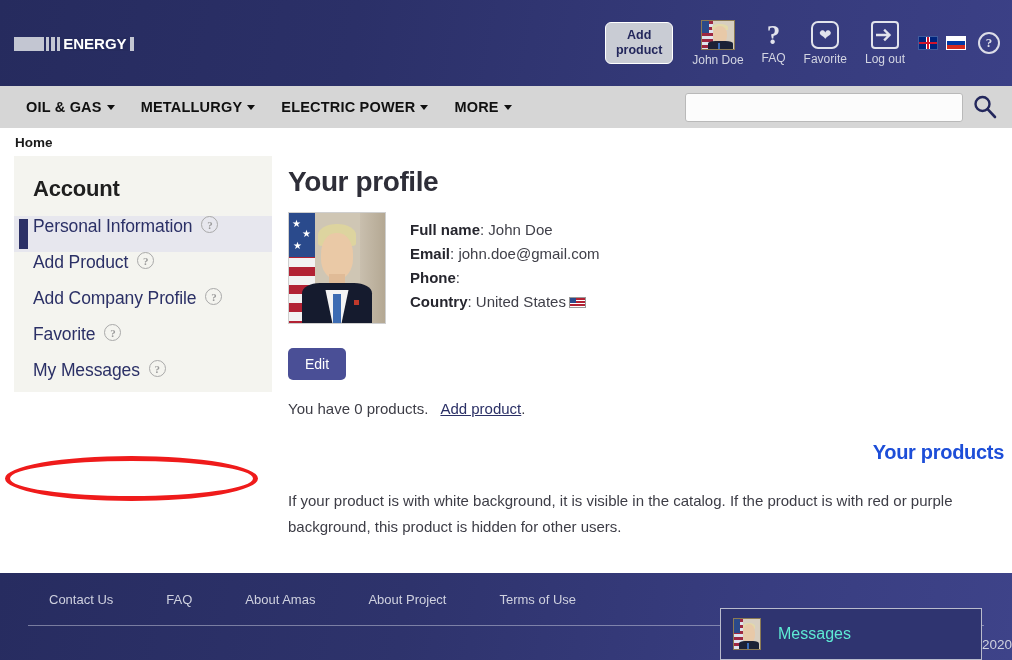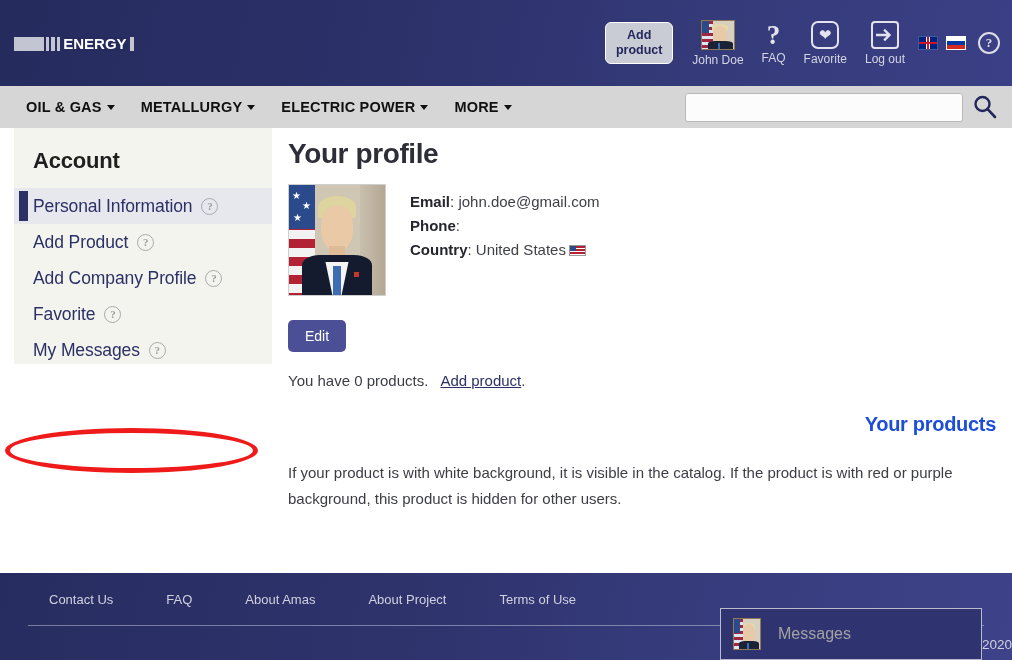--- a/index.html
+++ b/index.html
@@ -166,21 +166,21 @@
 
   .sidebar {
     width: 258px; margin-left: 14px; background: #f4f4ef;
     height: 236px; padding: 14px 0 20px 0;
   }
   .side-title {
     font-weight: bold; font-size: 22px; color: #1f1f1f;
     padding: 6px 0 14px 19px; letter-spacing: -.2px;
   }
   .side-item {
-    display: flex; align-items: center; height: 36px;
+    display: flex; height: 36px;
     padding-left: 19px; cursor: pointer; position: relative;
   }
   .side-item .txt {
     font-size: 17.5px; color: #2b3066; letter-spacing: -.1px;
   }
   .side-item.active { background: #e7e7ee; }
   .side-item.active::before {
     content: ""; position: absolute; left: 5px; top: 3px;
     width: 9px; height: 30px; background: #2b3066;
   }
@@ -190,21 +190,21 @@
     display: flex; align-items: center; justify-content: center;
     font-family: "Liberation Serif", serif; flex: none;
   }
 
   .ellipse {
     position: absolute; left: 5px; top: 300px; width: 253px; height: 45px;
     border: 5px solid #ef1b1b; border-radius: 50%; pointer-events: none;
     z-index: 30;
   }
 
-  .main { flex: 1; padding-left: 16px; padding-right: 16px; }
+  .main { flex: 1; padding-left: 16px; padding-right: 8px; }
   .h1 {
     font-weight: bold; font-size: 28px; color: #2e2e38;
     margin: 10px 0 14px 0; letter-spacing: -.4px;
   }
   .profile-row { display: flex; align-items: flex-start; }
   .photo {
     width: 98px; height: 112px; border: 1px solid #cfcfcf; flex: none;
     position: relative; overflow: hidden;
     background: linear-gradient(to right,#2a4a8c 0 26%, #cfc6b4 26% 100%);
   }
@@ -290,21 +290,21 @@
   .copyright {
     text-align: right; color: #cfd1df; font-size: 13.5px; padding-top: 11px;
   }
   .msgwidget {
     position: absolute; right: 30px; bottom: 0; width: 262px; height: 52px;
     background: #2f3470; border: 1px solid #b9bbcc;
     display: flex; align-items: center; padding-left: 12px; z-index: 20;
     cursor: pointer;
   }
   .msg-av { width: 28px; height: 32px; }
-  .msg-label { color: #a3a3a3; font-size: 16px; margin-left: 17px; }
+  .msg-label { color: #5eead4; font-size: 16px; margin-left: 17px; }
 </style>
 </head>
 <body>
 
 <div class="page">
 
   <div class="header">
     <a class="logo">
       <div class="logo-bottom">
         <span class="lb-seg" style="width:34px"></span>
@@ -383,20 +383,23 @@
       <input class="searchbox" type="text" value="" placeholder="" style="">
       <button class="searchbtn">
         <svg width="26" height="26" viewBox="0 0 26 26">
           <circle cx="10.5" cy="10" r="7" stroke="#23275c" stroke-width="2.4" fill="none"></circle>
           <line x1="15.6" y1="15.2" x2="23" y2="23" stroke="#23275c" stroke-width="2.6" stroke-linecap="round"></line>
         </svg>
       </button>
     </div>
   </div>
 
+  <div class="breadcrumb">
+    <span>Home</span>
+  </div>
 
   <div class="body">
 
     <div class="sidebar">
       <div class="side-title">Account</div>
 
       <div class="side-item active">
         <span class="txt">Personal Information</span>
         <span class="qmark">?</span>
       </div>
@@ -435,20 +438,23 @@
             <span class="p-face"></span>
           <span class="p-neck"></span>
             <span class="p-suit"></span>
           <span class="p-shirt"></span>
             <span class="p-tie"></span>
             <span class="p-pin"></span>
         </div>
 
         <div class="fields">
           <div class="fld">
+            <b>Full name</b>: <span>John Doe</span>
+          </div>
+          <div class="fld">
             <b>Email</b>: <span>john.doe@gmail.com</span>
           </div>
           <div class="fld">
             <b>Phone</b>: <span></span>
           </div>
           <div class="fld">
             <b>Country</b>: <span>United States</span><span class="usflag-inline"></span>
           </div>
         </div>
       </div>

